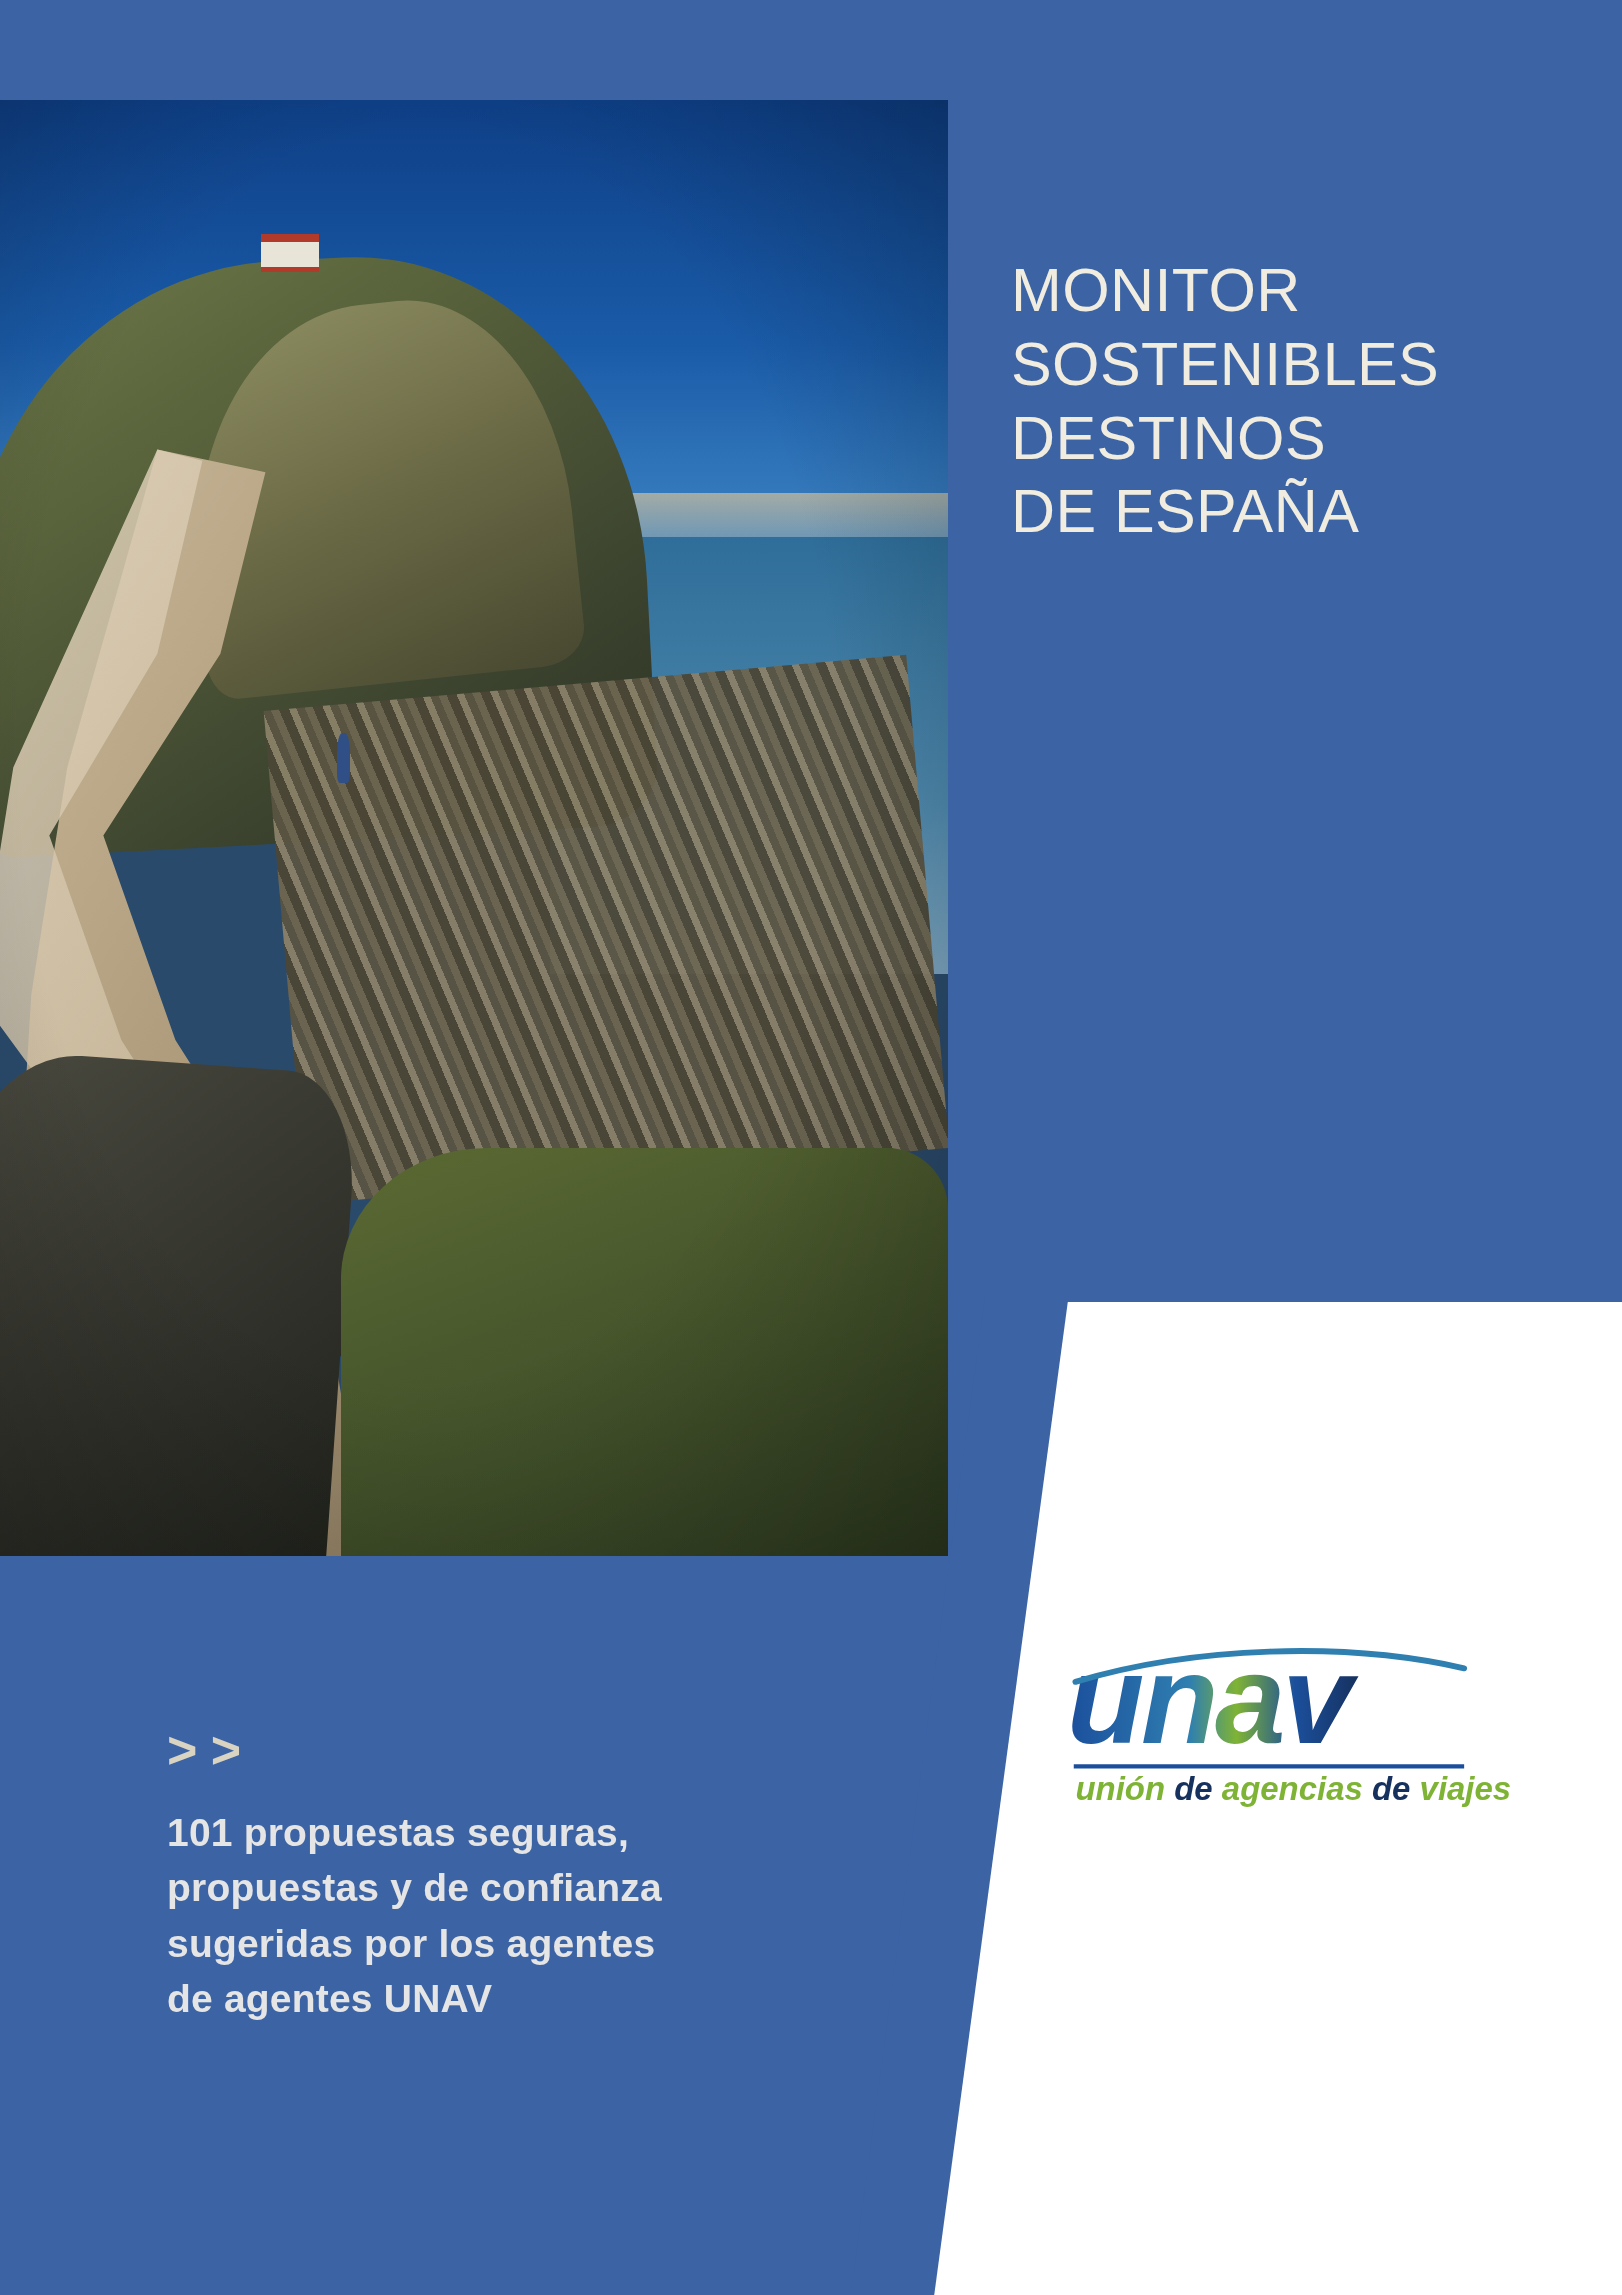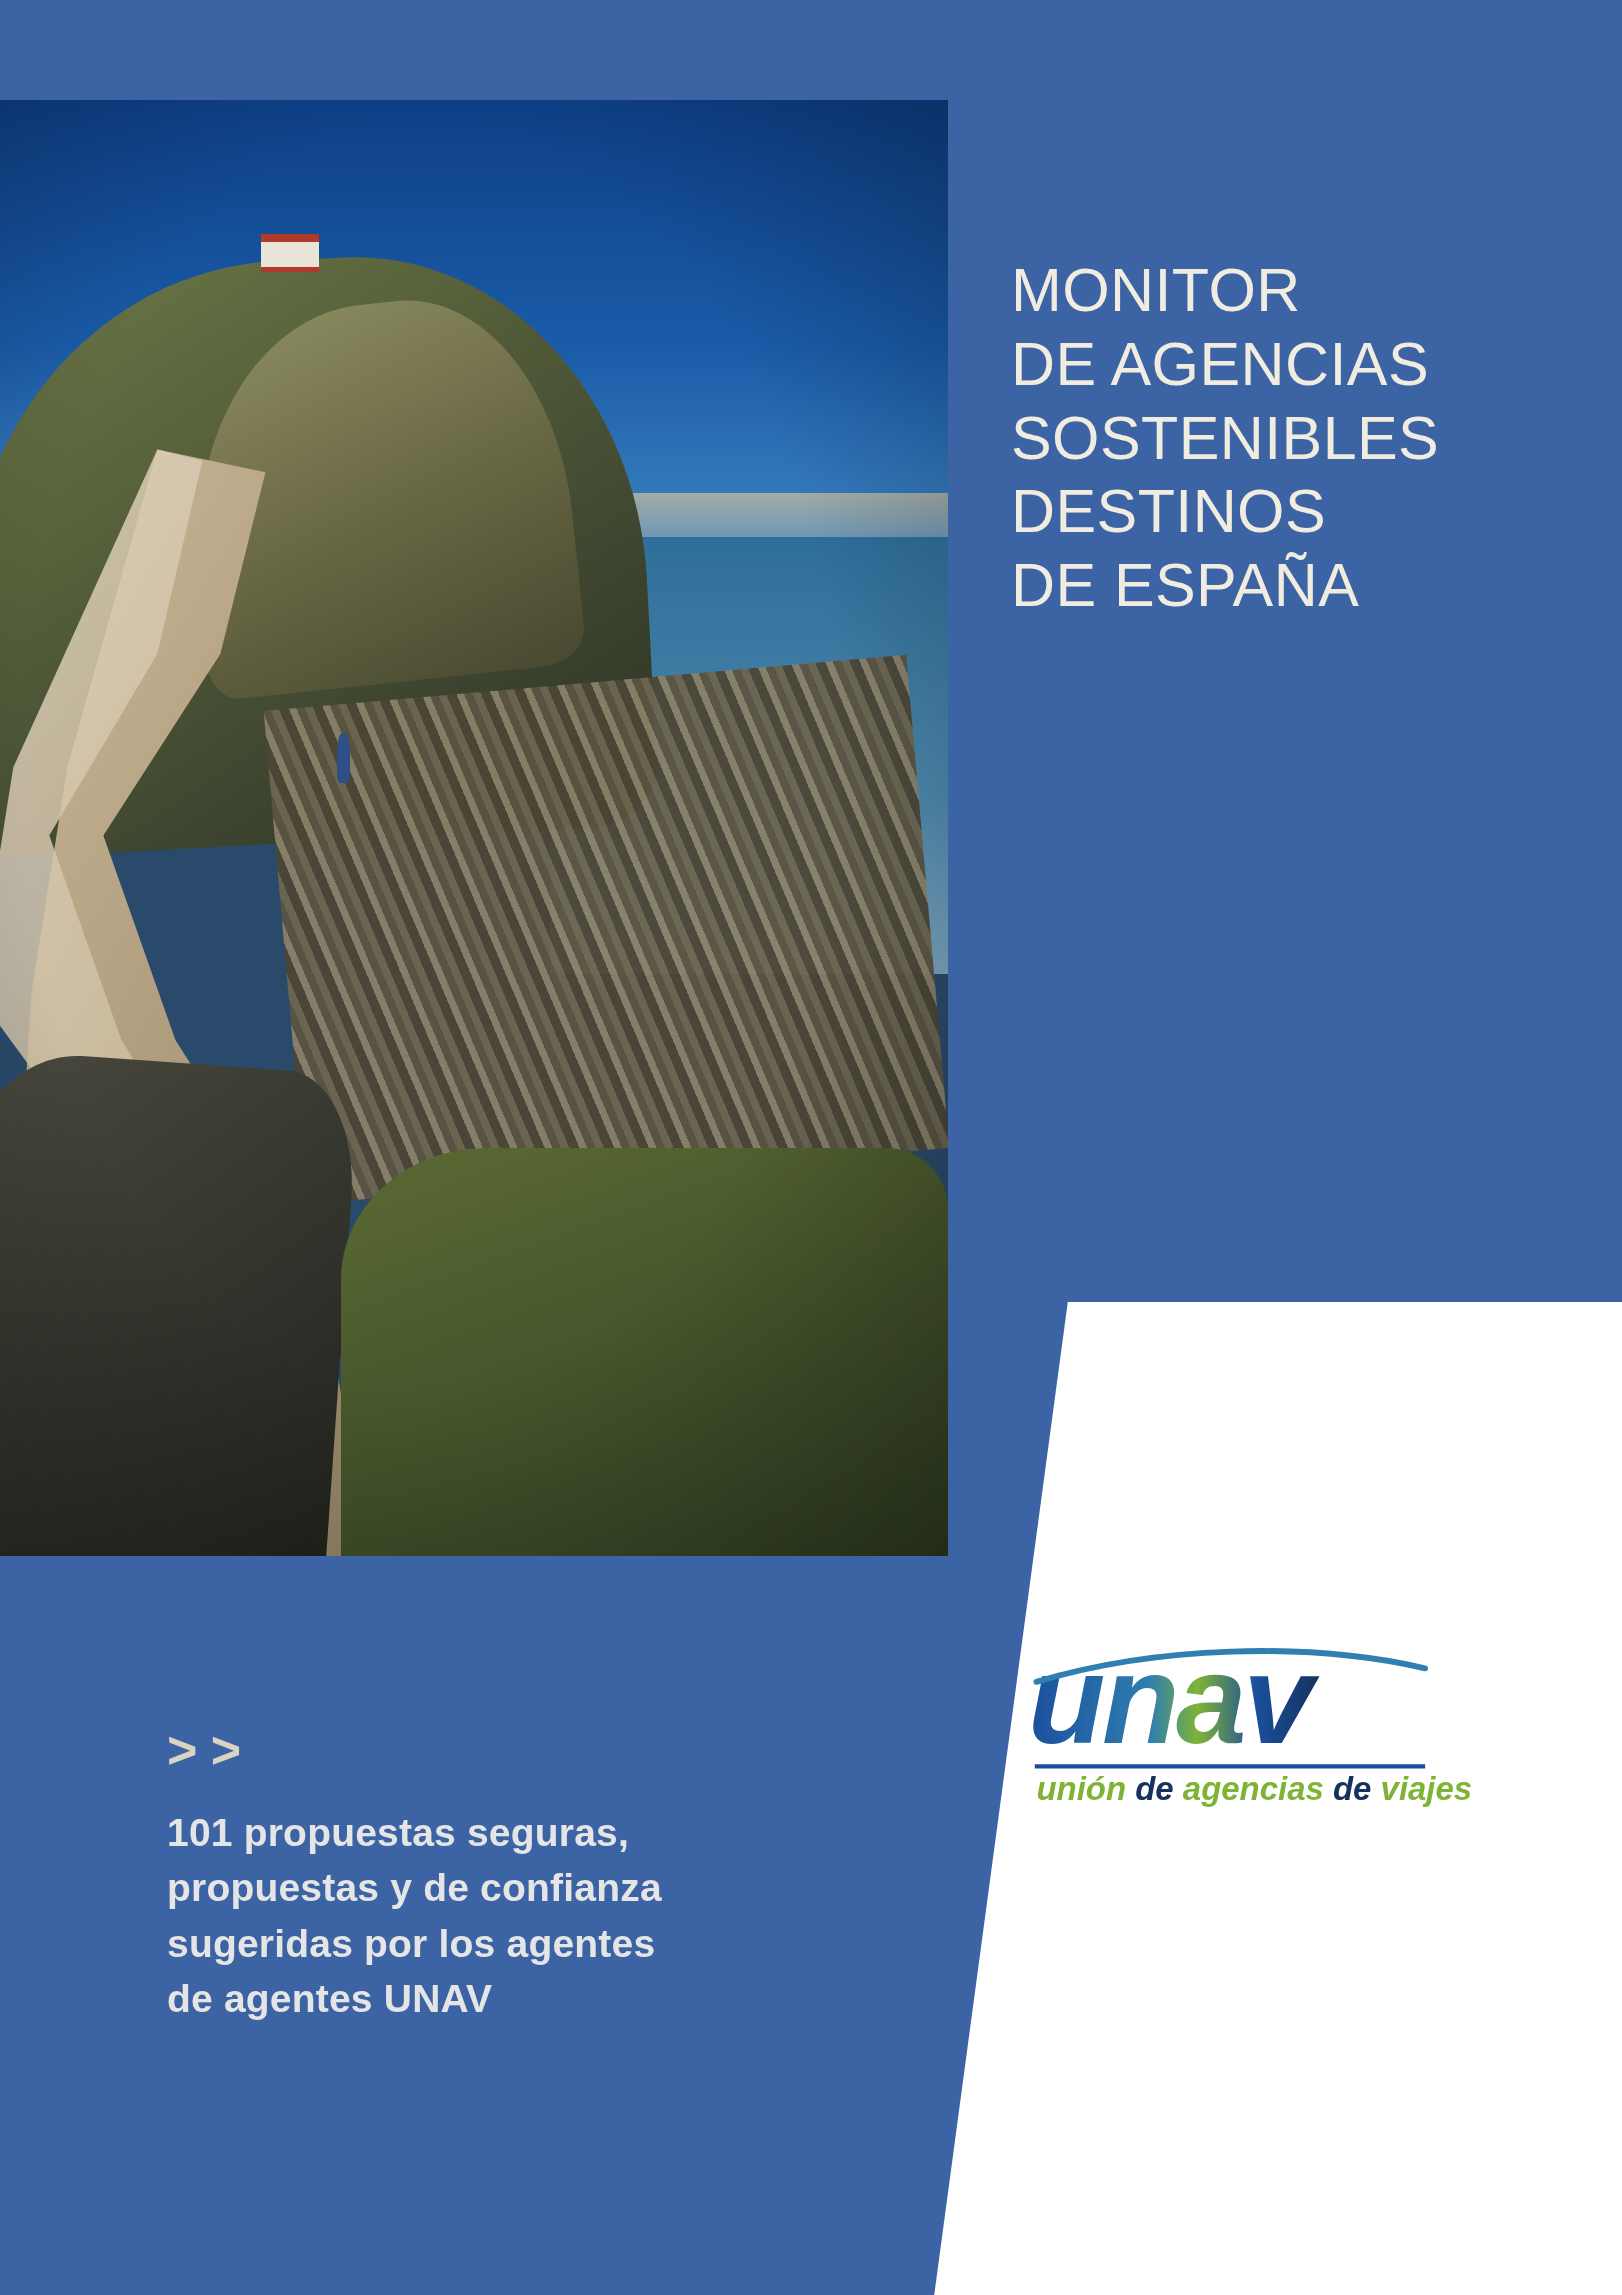--- a/index.html
+++ b/index.html
@@ -184,21 +184,21 @@
     color: #e5e5e5;
     font-size: 39px;
     font-weight: bold;
     line-height: 1.42;
     letter-spacing: 0.2px;
   }
 
   
   .logo {
     position: absolute;
-    left: 1028px;
+    left: 1067px;
     top: 1631px;
     width: 507px;
     height: 203px;
   }
   .logo svg { display: block; }
 
   
   .bottom-strip {
     position: absolute;
     left: 0; bottom: 0; width: 100%; height: 0px;
@@ -225,21 +225,20 @@
     <div class="grass"></div>
     <div class="figure"></div>
     <div class="vignette"></div>
   </div>
 
   <div class="white-wedge"></div>
   <div class="blue-diag"></div>
 
   <div class="title-block">
     <div class="title-line">MONITOR</div>
-    <div class="title-line">DE AGENCIAS</div>
     <div class="title-line">SOSTENIBLES</div>
     <div class="title-line">DESTINOS</div>
     <div class="title-line">DE ESPAÑA</div>
   </div>
 
   <div class="tagline-block">
     <div class="chevrons">&gt;&gt;</div>
     <div class="tagline-line">101 propuestas seguras,</div>
     <div class="tagline-line">propuestas y de confianza</div>
     <div class="tagline-line">sugeridas por los agentes</div>

